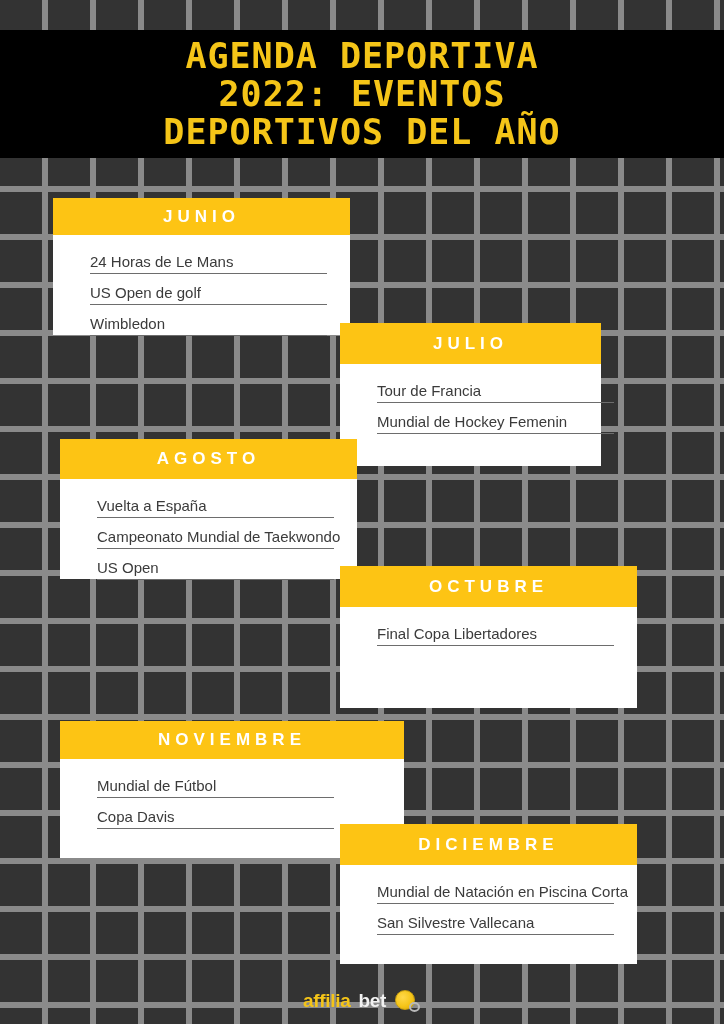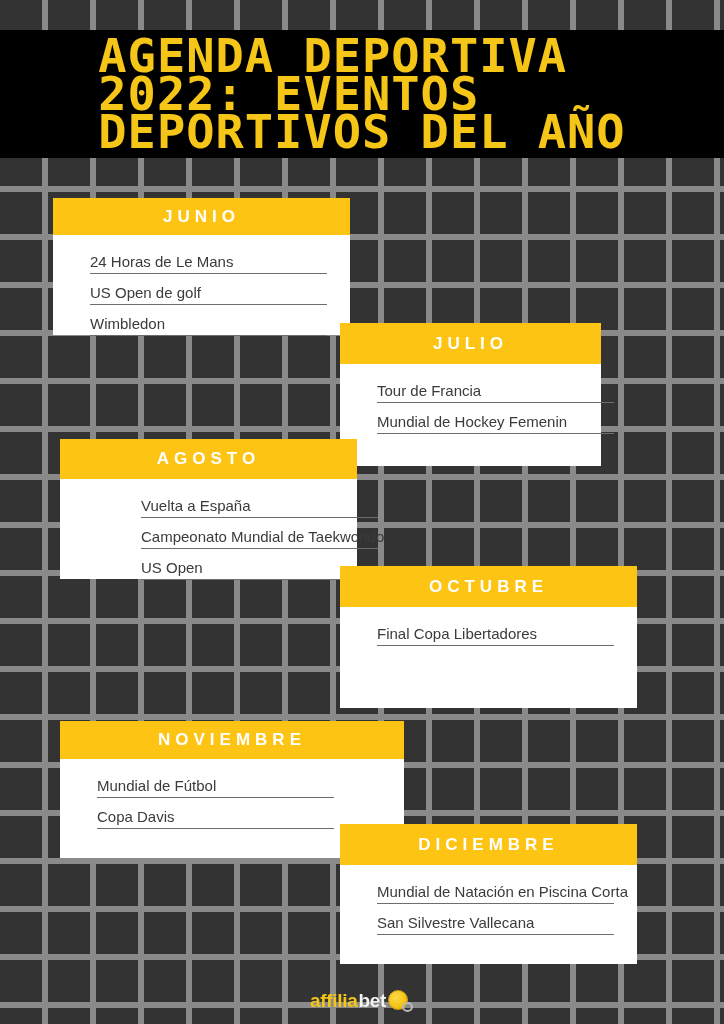--- a/index.html
+++ b/index.html
@@ -55,23 +55,24 @@
     height: 128px;
     background: #000000;
     display: flex;
     align-items: center;
     justify-content: center;
   }
   #title-text {
     color: #F5C518;
     font-family: "DejaVu Sans Mono", "Liberation Mono", monospace;
     font-weight: bold;
-    font-size: 47px;
+    font-size: 35px;
     line-height: 38px;
     letter-spacing: 1px;
+    text-align: center;
     white-space: pre-line;
     margin: 0;
     padding: 0 6px;
   }
 
   
   .card {
     position: absolute;
     background: #ffffff;
     box-sizing: border-box;
@@ -131,37 +132,37 @@
   #card-agosto     .card-header { height: 40px; }
   #card-octubre    { left: 340px; top: 566px; width: 297px; height: 142px; }
   #card-octubre    .card-header { height: 41px; }
   #card-noviembre  { left: 60px;  top: 721px; width: 344px; height: 137px; }
   #card-noviembre  .card-header { height: 38px; }
   #card-diciembre  { left: 340px; top: 824px; width: 297px; height: 140px; }
   #card-diciembre  .card-header { height: 41px; }
 
   
   #card-agosto .card-body { overflow: visible; }
-  #card-agosto .events    { overflow: visible; margin-left: 44px; }
+  #card-agosto .events    { overflow: visible; }
 
   
   #footer-logo {
     position: absolute;
     left: 0;
     top: 984px;
     width: 724px;
     height: 34px;
     display: flex;
     align-items: center;
     justify-content: center;
   }
   .logo-wrap {
     display: flex;
     align-items: center;
-    gap: 1px;
+    gap: 8px;
   }
   .logo-a { color: #F5C518; font-size: 19px; font-weight: bold; letter-spacing: -0.3px; }
   .logo-b { color: #f2f2f2; font-size: 19px; font-weight: bold; letter-spacing: -0.3px; }
   .logo-mark {
     position: relative;
     width: 26px;
     height: 22px;
     margin-left: 1px;
   }
   .logo-coin {

